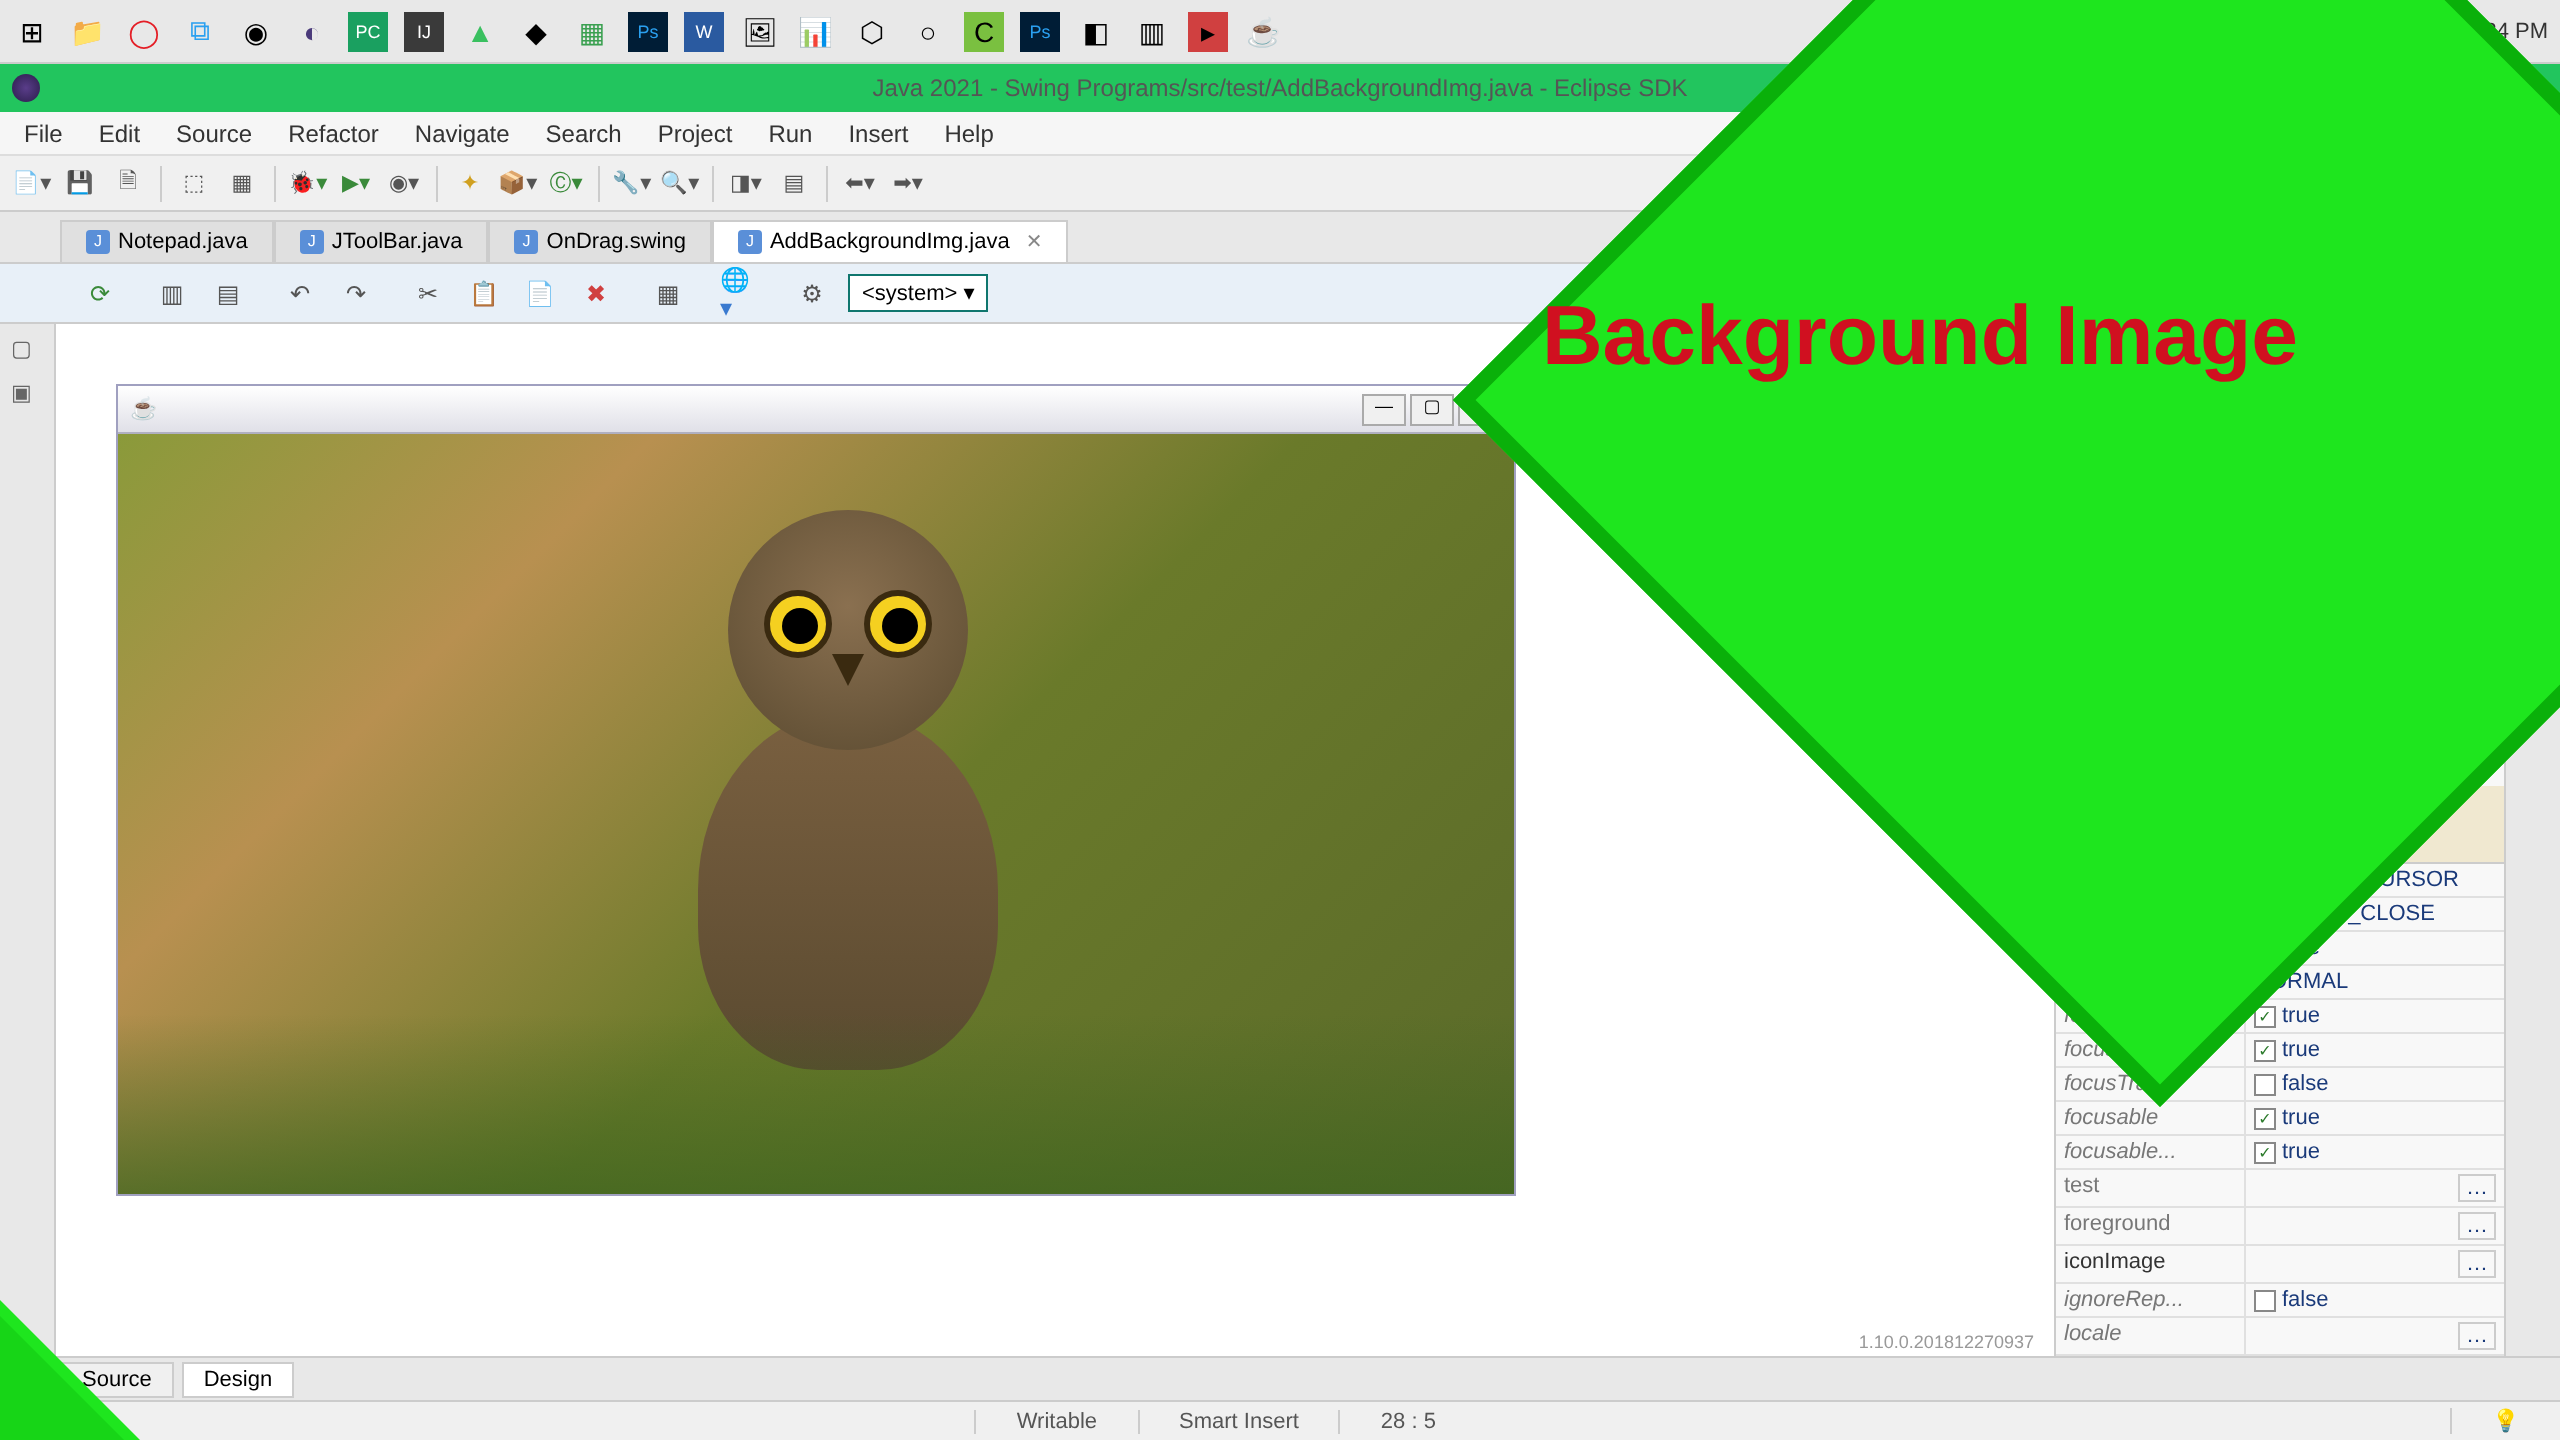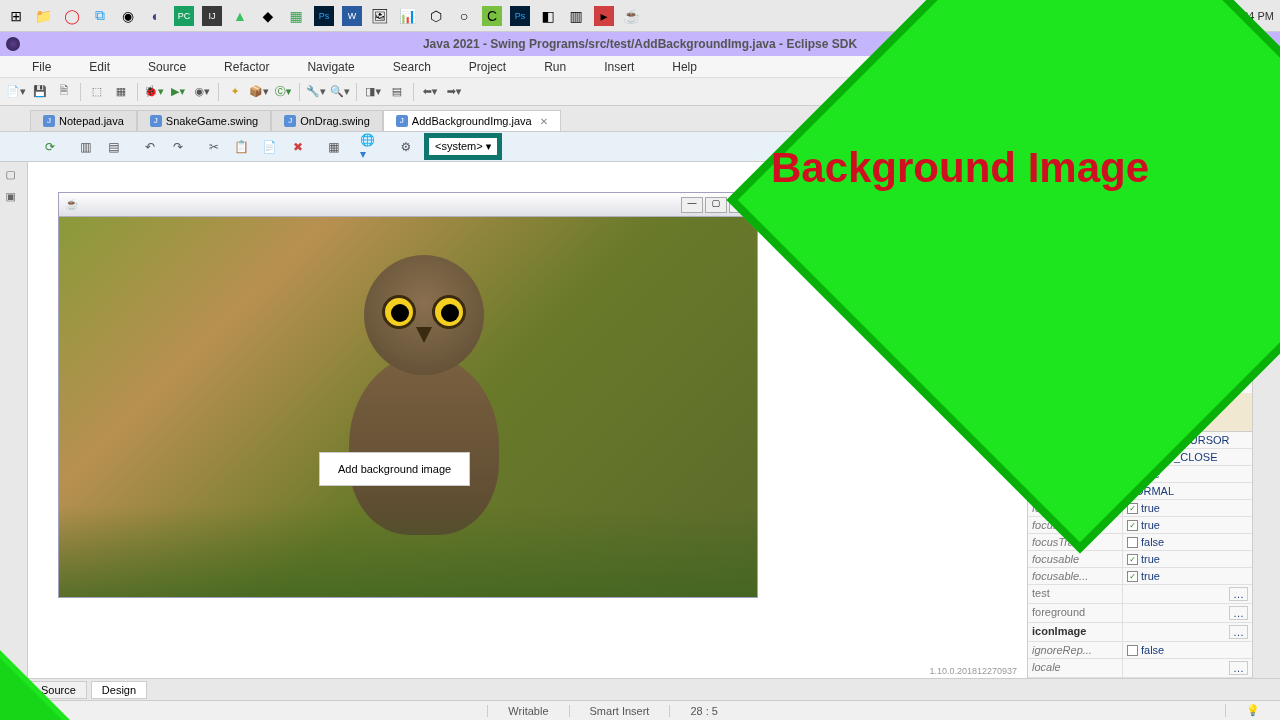--- a/index.html
+++ b/index.html
@@ -5,47 +5,47 @@
 * { box-sizing: border-box; margin: 0; padding: 0; font-family: "Segoe UI", Tahoma, sans-serif; }
 body { width: 1280px; height: 720px; background: #f0f0f0; overflow: hidden; position: relative; }
 
 
 .taskbar { height: 32px; background: #e8e8e8; display: flex; align-items: center; padding: 0 6px; gap: 8px; border-bottom: 1px solid #ccc; }
 .taskbar .tb-icon { width: 20px; height: 20px; display: flex; align-items: center; justify-content: center; font-size: 14px; }
 .taskbar .spacer { flex: 1; }
 .taskbar .tray { display: flex; align-items: center; gap: 10px; font-size: 11px; color: #333; }
 
 
-.title-bar { height: 24px; background: #c4b5fd; display: flex; align-items: center; justify-content: center; font-size: 12px; color: #555; position: relative; font-weight: bold; }
+.title-bar { height: 24px; background: #22c55e; display: flex; align-items: center; justify-content: center; font-size: 12px; color: #555; position: relative; }
 .title-bar .eclipse-icon { position: absolute; left: 6px; width: 14px; height: 14px; border-radius: 50%; background: radial-gradient(circle, #5a3d8a, #2a1d4a); }
 .mac-dots { position: absolute; right: 10px; display: flex; gap: 8px; }
 .mac-dots .dot { width: 12px; height: 12px; border-radius: 50%; }
 .dot.g { background: #28c840; } .dot.y { background: #febc2e; } .dot.r { background: #ff5f57; }
 
 
 .menu-bar { height: 22px; background: #f6f6f6; display: flex; align-items: center; padding: 0 4px; gap: 2px; border-bottom: 1px solid #ddd; }
-.menu-bar .menu-item { padding: 2px 8px; font-size: 12px; color: #333; margin-left: 20px; }
+.menu-bar .menu-item { padding: 2px 8px; font-size: 12px; color: #333; }
 
 
 .main-toolbar { height: 28px; background: #f0f0f0; display: flex; align-items: center; padding: 0 6px; gap: 4px; border-bottom: 1px solid #ccc; }
 .main-toolbar .tb-btn { width: 20px; height: 20px; display: flex; align-items: center; justify-content: center; font-size: 11px; color: #555; }
 .main-toolbar .sep { width: 1px; height: 18px; background: #ccc; margin: 0 2px; }
 .quick-access { margin-left: auto; border: 1px solid #ccc; padding: 2px 8px; font-size: 11px; color: #888; background: #fff; }
 
 
 .editor-tabs { height: 26px; background: #e8e8e8; display: flex; align-items: flex-end; padding: 0 30px; border-bottom: 1px solid #ccc; }
 .editor-tab { padding: 4px 12px; font-size: 11px; background: #e0e0e0; border: 1px solid #ccc; border-bottom: none; display: flex; align-items: center; gap: 4px; }
 .editor-tab.active { background: #fff; }
 .editor-tab .j-icon { width: 12px; height: 12px; background: #5a8fd8; border-radius: 2px; display: inline-block; font-size: 8px; color: #fff; text-align: center; line-height: 12px; }
 .editor-tab .close { font-size: 10px; margin-left: 4px; color: #888; }
 
 
 .sec-toolbar { height: 30px; background: #e8f0f8; display: flex; align-items: center; padding: 0 40px; gap: 8px; border-bottom: 1px solid #ccc; }
 .sec-toolbar .tb-btn { width: 20px; height: 20px; font-size: 12px; color: #555; display: flex; align-items: center; justify-content: center; }
-.system-combo { border: 5px solid #0f766e; padding: 2px 6px; font-size: 11px; background: #fff; }
+.system-combo { border: 1px solid #0f766e; padding: 2px 6px; font-size: 11px; background: #fff; }
 
 
 .main-area { display: flex; height: calc(720px - 32px - 24px - 22px - 28px - 26px - 30px - 22px - 20px); }
 .left-gutter { width: 28px; background: #e8e8e8; border-right: 1px solid #ccc; display: flex; flex-direction: column; align-items: center; gap: 6px; padding-top: 6px; }
 .left-gutter .g-icon { width: 16px; height: 16px; font-size: 11px; color: #666; }
 .right-gutter { width: 28px; background: #e8e8e8; border-left: 1px solid #ccc; display: flex; flex-direction: column; align-items: center; gap: 6px; padding-top: 6px; }
 
 
 .designer { flex: 1; background: #fff; padding: 30px; position: relative; }
 .jframe-preview { border: 1px solid #a0a0c0; background: #ececec; position: relative; }
@@ -71,21 +71,21 @@
 .panel-header { background: #e8e8e8; padding: 3px 8px; font-weight: bold; border-bottom: 1px solid #ccc; display: flex; justify-content: space-between; }
 .tree-area { padding: 4px; }
 .tree-item { padding: 2px 4px; color: #1a3a7a; }
 .tree-item.sel { background: #cde4f7; }
 .palette-list { flex: 1; overflow: hidden; }
 .palette-item { padding: 2px 6px; display: flex; align-items: center; gap: 4px; }
 .pal-icon { width: 12px; height: 12px; background: #d0b060; font-size: 9px; }
 .props-table { border-top: 1px solid #ccc; }
 .prop-row { display: flex; border-bottom: 1px solid #e0e0e0; }
 .prop-name { width: 95px; padding: 2px 4px; color: #777; font-style: italic; border-right: 1px solid #e0e0e0; }
-.prop-name.bold { font-weight: bold; font-style: normal; color: #333; }
+.prop-name.bold { font-weight: normal; font-style: normal; color: #333; }
 .prop-val { flex: 1; padding: 2px 4px; color: #1a3a7a; display: flex; align-items: center; gap: 3px; }
 .chk { width: 11px; height: 11px; border: 1px solid #888; background: #fff; display: inline-flex; align-items: center; justify-content: center; font-size: 8px; color: #2a7a2a; }
 
 
 .bottom-tabs { height: 22px; background: #e8e8e8; display: flex; align-items: center; padding: 0 30px; gap: 4px; border-top: 1px solid #ccc; }
 .bottom-tab { padding: 2px 10px; font-size: 11px; border: 1px solid #ccc; background: #f0f0f0; }
 .bottom-tab.active { background: #fff; }
 
 
 .status-bar { height: 20px; background: #f0f0f0; display: flex; align-items: center; font-size: 11px; color: #555; border-top: 1px solid #ccc; }
@@ -189,21 +189,21 @@
   <span class="tb-btn">☕</span>
 </div>
 
 <div class="editor-tabs">
   <div class="editor-tab">
       <span class="j-icon">J</span>
       <span>Notepad.java</span>
     </div>
   <div class="editor-tab">
       <span class="j-icon">J</span>
-      <span>SnakeGame.swing</span>
+      <span>JToolBar.java</span>
     </div>
   <div class="editor-tab">
       <span class="j-icon">J</span>
       <span>OnDrag.swing</span>
     </div>
   <div class="editor-tab active">
       <span class="j-icon">J</span>
       <span>AddBackgroundImg.java</span>
       <span class="close">✕</span>
     </div>
@@ -256,21 +256,20 @@
                 </div>
               <div class="eye r">
                   <div class="pupil"></div>
                 </div>
               <div class="beak"></div>
             </div>
             <div class="body"></div>
           </div>
           <div class="foliage"></div>
         </div>
-        <div class="img-label">Add background image</div>
       </div>
     </div>
     <div class="version-txt">1.10.0.201812270937</div>
   </div>
 
   <div class="right-panel">
     <div class="panel-header">
       <span>Structure</span>
         <span>◂ ▸</span>
     </div>

